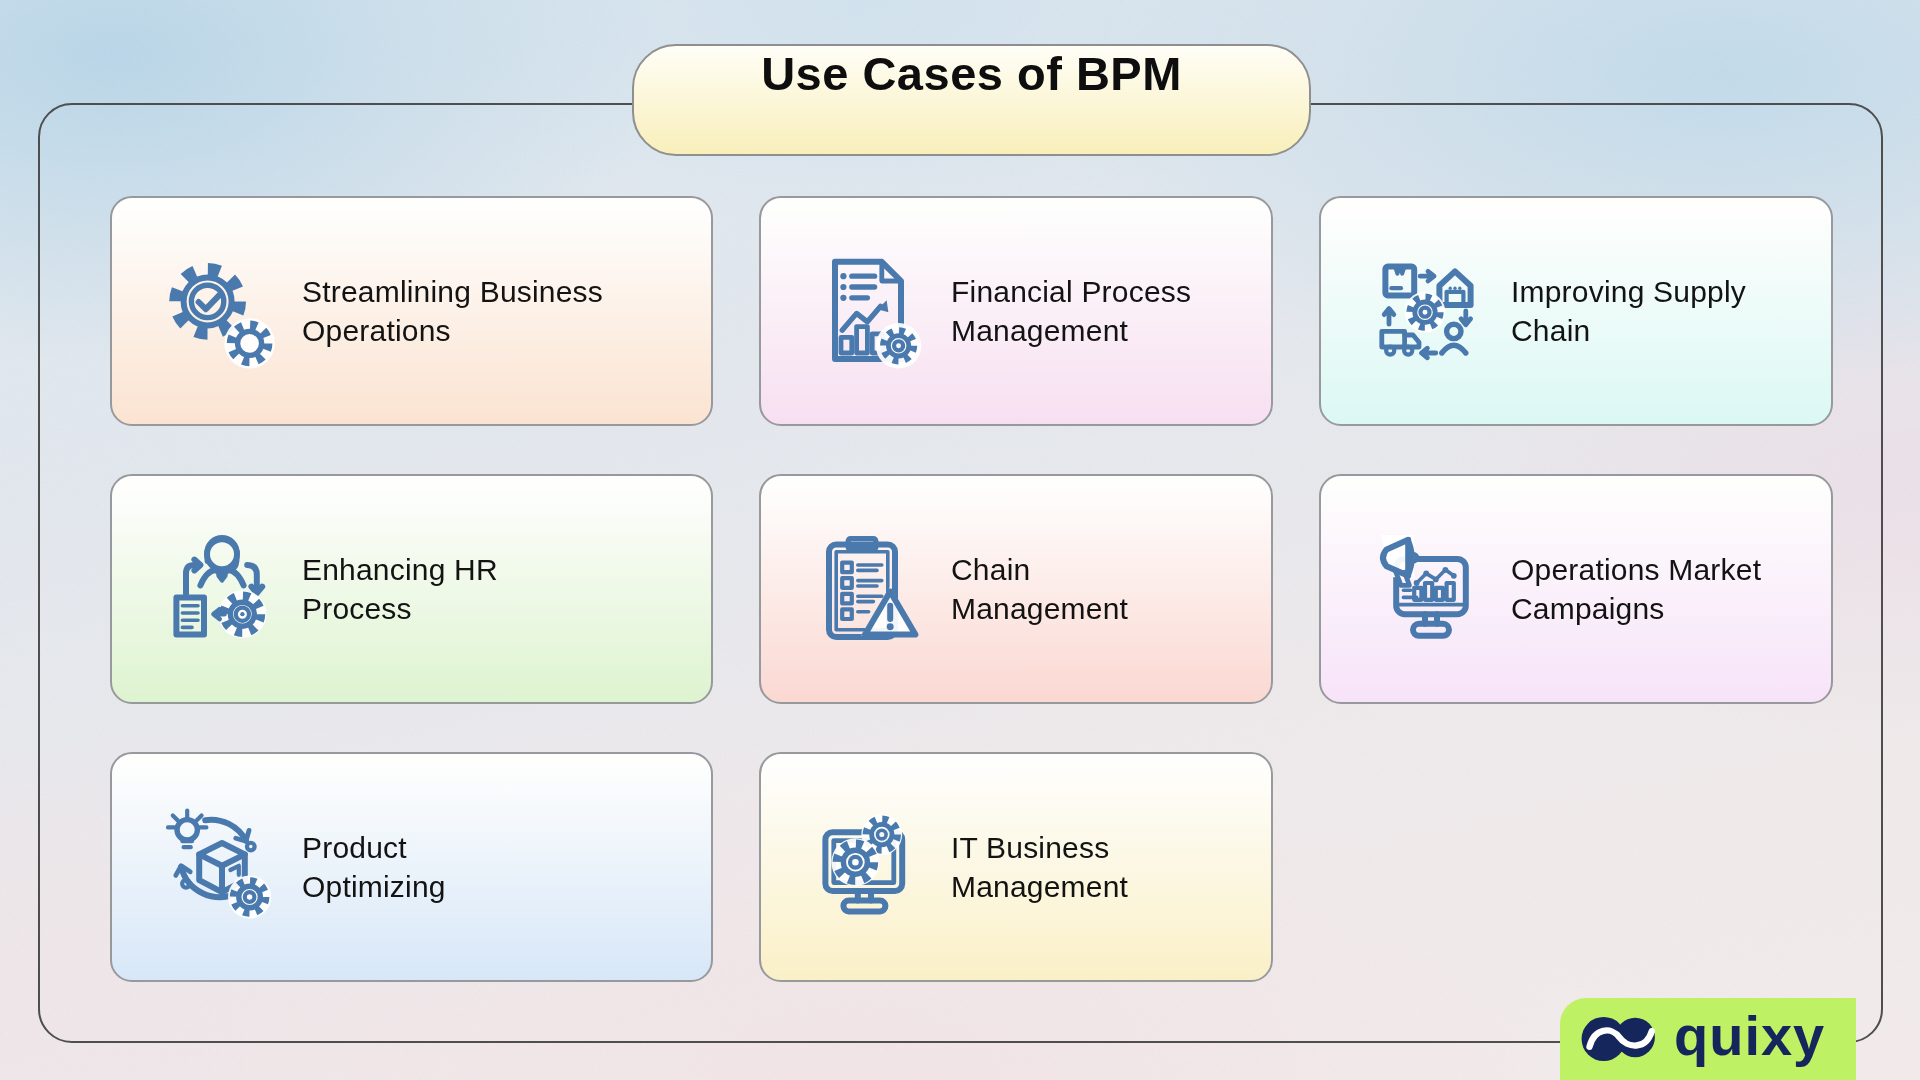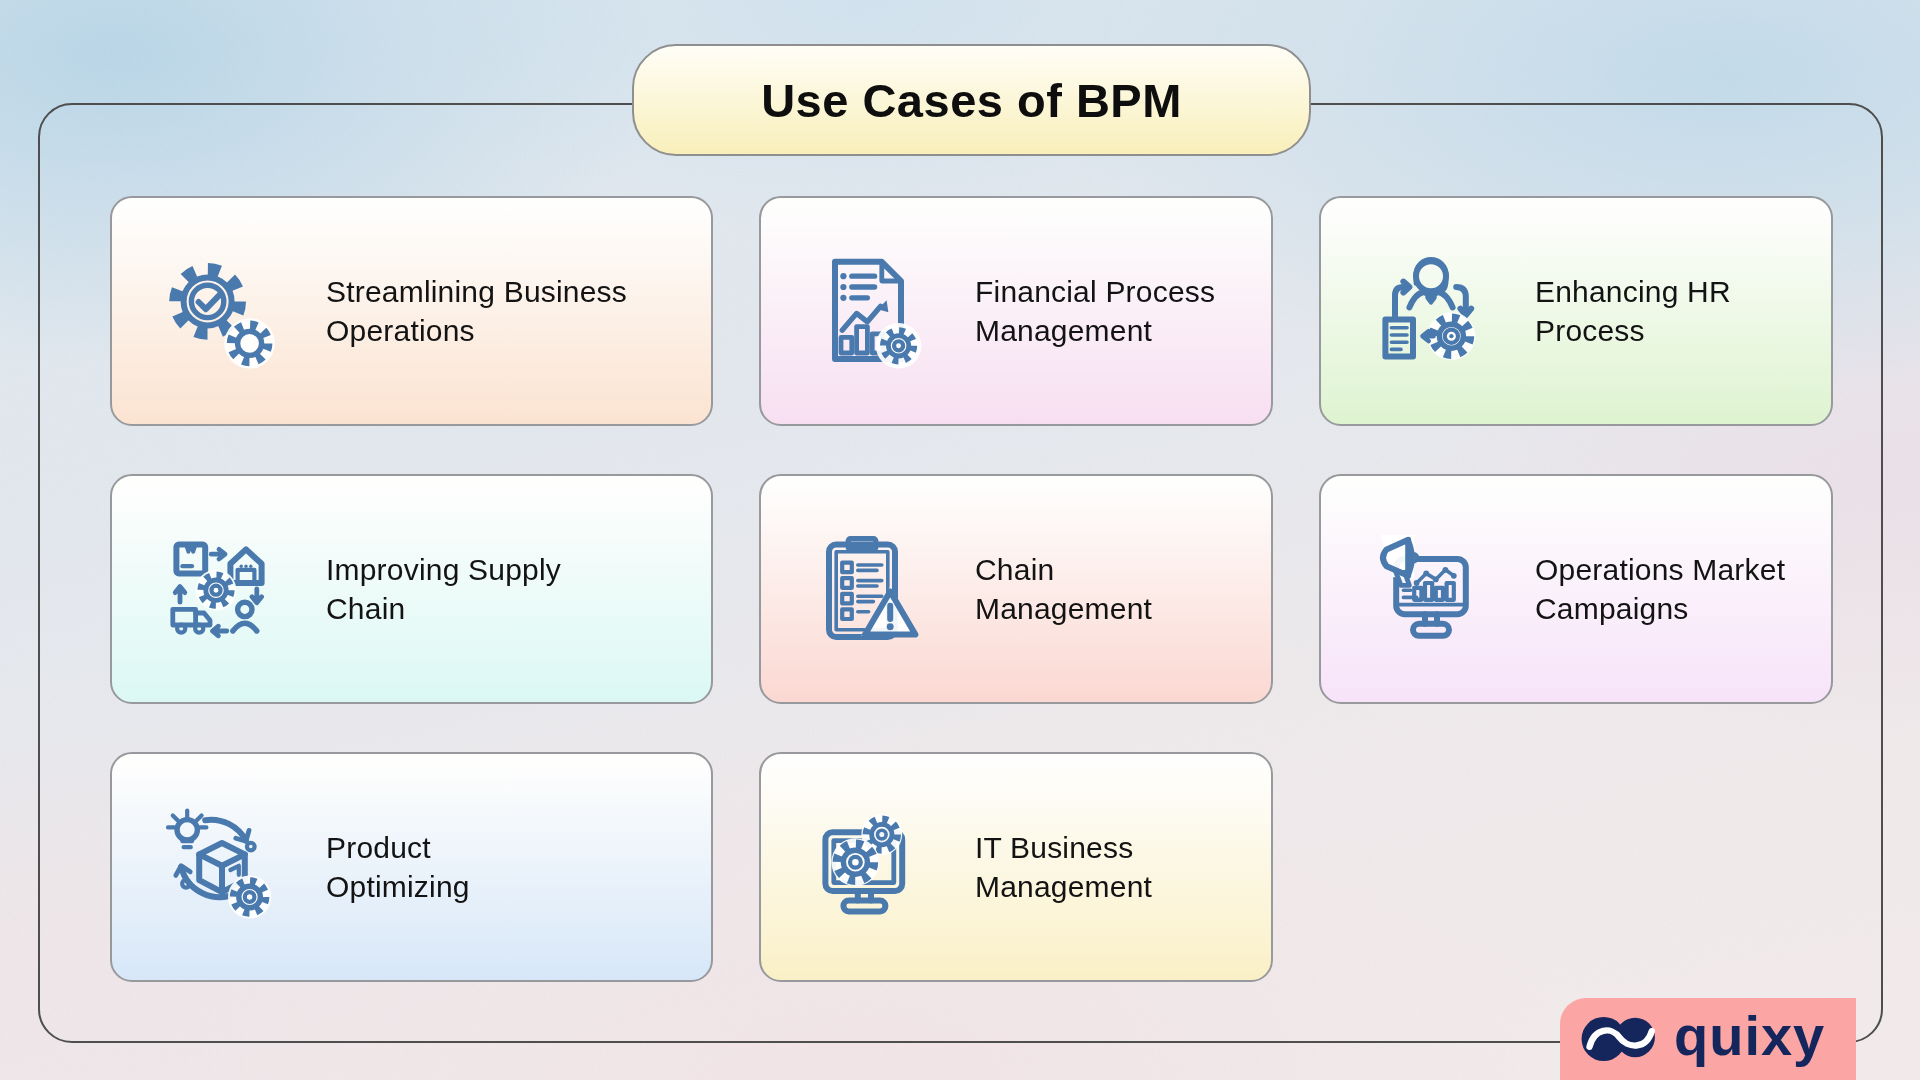--- a/index.html
+++ b/index.html
@@ -28,21 +28,21 @@
     border: 2px solid #4e4e4e;
     border-radius: 34px;
   }
 
   .title-pill {
     position: absolute;
     left: 632px; top: 44px;
     width: 679px; height: 112px;
     border: 2px solid #8f8f8f;
     border-radius: 44px;
-    display: flex; align-items: center; justify-content: center;
+    display: flex; justify-content: center;
     background: linear-gradient(180deg, #fffef7 0%, #f8efba 100%);
     z-index: 3;
   }
   .title-pill h1 {
     font-size: 47px; font-weight: 700; color: #0e0e0e; letter-spacing: .5px;
   }
 
   .grid {
     position: absolute;
     left: 110px; top: 196px;
@@ -54,42 +54,42 @@
     row-gap: 48px;
     z-index: 2;
   }
   .card {
     --tint: #eeeeee;
     border: 2px solid #97999c;
     border-radius: 22px;
     background: linear-gradient(180deg, #fefefd 4%, var(--tint) 100%);
     display: flex; align-items: center;
     padding-left: 50px; padding-right: 24px;
-    gap: 44px;
+    gap: 20px;
   }
   .icon { width: 120px; height: 120px; flex: 0 0 auto; }
   .icon svg {
     width: 120px; height: 120px;
     fill: none;
     stroke: var(--icon-color, #4a7aad);
     stroke-linecap: round; stroke-linejoin: round;
   }
   .icon svg .bk { fill: #ffffff; stroke: none; opacity: .93; }
   .icon svg .fl { fill: var(--icon-color, #4a7aad); stroke: none; }
   .icon svg .bt { stroke-linecap: butt; }
   .card-label {
     font-size: 30px; line-height: 39px; color: #131313;
     white-space: pre-line; letter-spacing: .2px;
   }
 
   .logo-backdrop {
     position: absolute;
     left: 1560px; top: 998px;
     width: 296px; height: 82px;
-    background: #fca5a5;
+    background: #bef264;
     border-top-left-radius: 26px;
     z-index: 3;
     display: flex; align-items: center;
     padding-left: 20px; gap: 12px;
   }
   .logo-mark svg { width: 82px; height: 56px; display: block; }
   .logo-text {
     font-size: 56px; font-weight: 700; letter-spacing: 1px;
     color: var(--logo-color, #14265c);
     transform: translateY(-4px);
@@ -152,47 +152,20 @@
           <rect x="38" y="63" width="9" height="22" stroke-width="4"></rect>
           <rect x="51" y="69" width="9" height="16" stroke-width="4"></rect>
           <circle class="bk" cx="73" cy="79" r="19"></circle>
           <circle class="bt" cx="73" cy="79" r="12" stroke-width="7" stroke-dasharray="4.5 4.93"></circle>
           <circle cx="73" cy="79" r="8.5" stroke-width="4"></circle>
           <circle cx="73" cy="79" r="3.8" stroke-width="3.5"></circle>
         </svg>
       </div>
       <div class="card-label">Financial Process
 Management</div>
-    </div>
-
-    <div class="card" style="--tint: #def3d0;">
-      <div class="icon">
-        <svg viewBox="0 0 100 100">
-          <circle cx="50" cy="21" r="12.5" stroke-width="5"></circle>
-          <path d="M37.5,19.5 a12.5,12.5 0 0 1 25,0" stroke-width="4"></path>
-          <path d="M37.5,19 v8 M62.5,19 v8" stroke-width="4"></path>
-          <path d="M62.5,27 q0,7 -9,8" stroke-width="3.5"></path>
-          <path d="M32,47 q5,-12 13,-13 l5,5 l5,-5 q8,1 13,13" stroke-width="5"></path>
-          <path d="M47,39 l3,4 l3,-4" stroke-width="3.5"></path>
-          <path d="M20,54 V37 q0,-7 7,-7 h4" stroke-width="5"></path>
-          <path d="M27,25.5 l5,4.5 l-5,4.5" stroke-width="5"></path>
-          <path d="M71,30 q8,0 8,8 v14" stroke-width="5"></path>
-          <path d="M74.5,48 l4.5,5.5 l4.5,-5.5" stroke-width="5"></path>
-          <rect x="12" y="57" width="23" height="31" stroke-width="5"></rect>
-          <path d="M17,64 H30 M17,70 H30 M17,76 H30 M17,82 H25" stroke-width="3"></path>
-          <circle class="bk" cx="67" cy="71" r="20"></circle>
-          <circle class="bt" cx="67" cy="71" r="15" stroke-width="8" stroke-dasharray="5.6 6.18"></circle>
-          <circle cx="67" cy="71" r="10" stroke-width="4.5"></circle>
-          <circle cx="67" cy="71" r="5.5" stroke-width="3.5"></circle>
-          <circle class="fl" cx="67" cy="71" r="1.8"></circle>
-          <path d="M52,71 H44 M48,67 l-5,4 l5,4" stroke-width="4"></path>
-        </svg>
-      </div>
-      <div class="card-label">Enhancing HR
-Process</div>
     </div>
 
     <div class="card" style="--tint: #dbf8f4;">
       <div class="icon">
         <svg viewBox="0 0 100 100">
           <rect x="12" y="13" width="24" height="24" rx="2" stroke-width="5"></rect>
           <path d="M20,13 l2,6 l2,-6 l2,6 l2,-6" stroke-width="3.2"></path>
           <path d="M17,31 h8" stroke-width="3.5"></path>
           <path d="M41,21 H51 M47.5,17 l5,4 l-5,4" stroke-width="4"></path>
           <path d="M57,29 L70,17 L83,29 V45 H57 Z" stroke-width="5"></path>
@@ -212,20 +185,47 @@
           <circle class="bk" cx="45" cy="51" r="17"></circle>
           <circle class="bt" cx="45" cy="51" r="12" stroke-width="7" stroke-dasharray="4.5 4.93"></circle>
           <circle cx="45" cy="51" r="8.5" stroke-width="4"></circle>
           <circle cx="45" cy="51" r="3.8" stroke-width="3.5"></circle>
         </svg>
       </div>
       <div class="card-label">Improving Supply
 Chain</div>
     </div>
 
+    <div class="card" style="--tint: #def3d0;">
+      <div class="icon">
+        <svg viewBox="0 0 100 100">
+          <circle cx="50" cy="21" r="12.5" stroke-width="5"></circle>
+          <path d="M37.5,19.5 a12.5,12.5 0 0 1 25,0" stroke-width="4"></path>
+          <path d="M37.5,19 v8 M62.5,19 v8" stroke-width="4"></path>
+          <path d="M62.5,27 q0,7 -9,8" stroke-width="3.5"></path>
+          <path d="M32,47 q5,-12 13,-13 l5,5 l5,-5 q8,1 13,13" stroke-width="5"></path>
+          <path d="M47,39 l3,4 l3,-4" stroke-width="3.5"></path>
+          <path d="M20,54 V37 q0,-7 7,-7 h4" stroke-width="5"></path>
+          <path d="M27,25.5 l5,4.5 l-5,4.5" stroke-width="5"></path>
+          <path d="M71,30 q8,0 8,8 v14" stroke-width="5"></path>
+          <path d="M74.5,48 l4.5,5.5 l4.5,-5.5" stroke-width="5"></path>
+          <rect x="12" y="57" width="23" height="31" stroke-width="5"></rect>
+          <path d="M17,64 H30 M17,70 H30 M17,76 H30 M17,82 H25" stroke-width="3"></path>
+          <circle class="bk" cx="67" cy="71" r="20"></circle>
+          <circle class="bt" cx="67" cy="71" r="15" stroke-width="8" stroke-dasharray="5.6 6.18"></circle>
+          <circle cx="67" cy="71" r="10" stroke-width="4.5"></circle>
+          <circle cx="67" cy="71" r="5.5" stroke-width="3.5"></circle>
+          <circle class="fl" cx="67" cy="71" r="1.8"></circle>
+          <path d="M52,71 H44 M48,67 l-5,4 l5,4" stroke-width="4"></path>
+        </svg>
+      </div>
+      <div class="card-label">Enhancing HR
+Process</div>
+    </div>
+
     <div class="card" style="--tint: #fbd8d2;">
       <div class="icon">
         <svg viewBox="0 0 100 100">
           <rect x="15" y="13" width="55" height="77" rx="6" stroke-width="5"></rect>
           <rect x="21" y="19" width="43" height="65" stroke-width="3"></rect>
           <rect x="31" y="8" width="23" height="9" rx="2" stroke-width="4.5"></rect>
           <rect x="26" y="28" width="8" height="8" stroke-width="3.5"></rect>
             <path d="M39,30 H59 M39,34.5 H55" stroke-width="3"></path>
           <rect x="26" y="41" width="8" height="8" stroke-width="3.5"></rect>
             <path d="M39,43 H59 M39,47.5 H55" stroke-width="3"></path>

